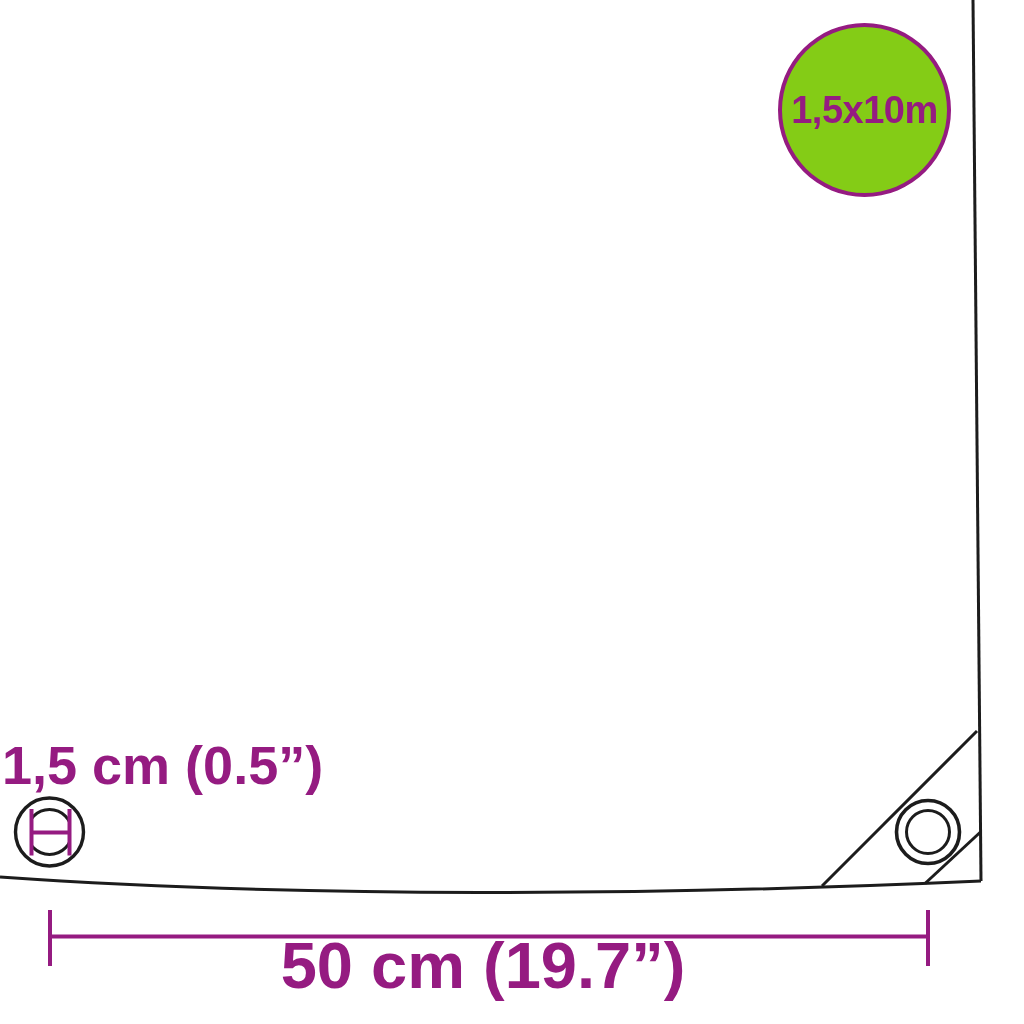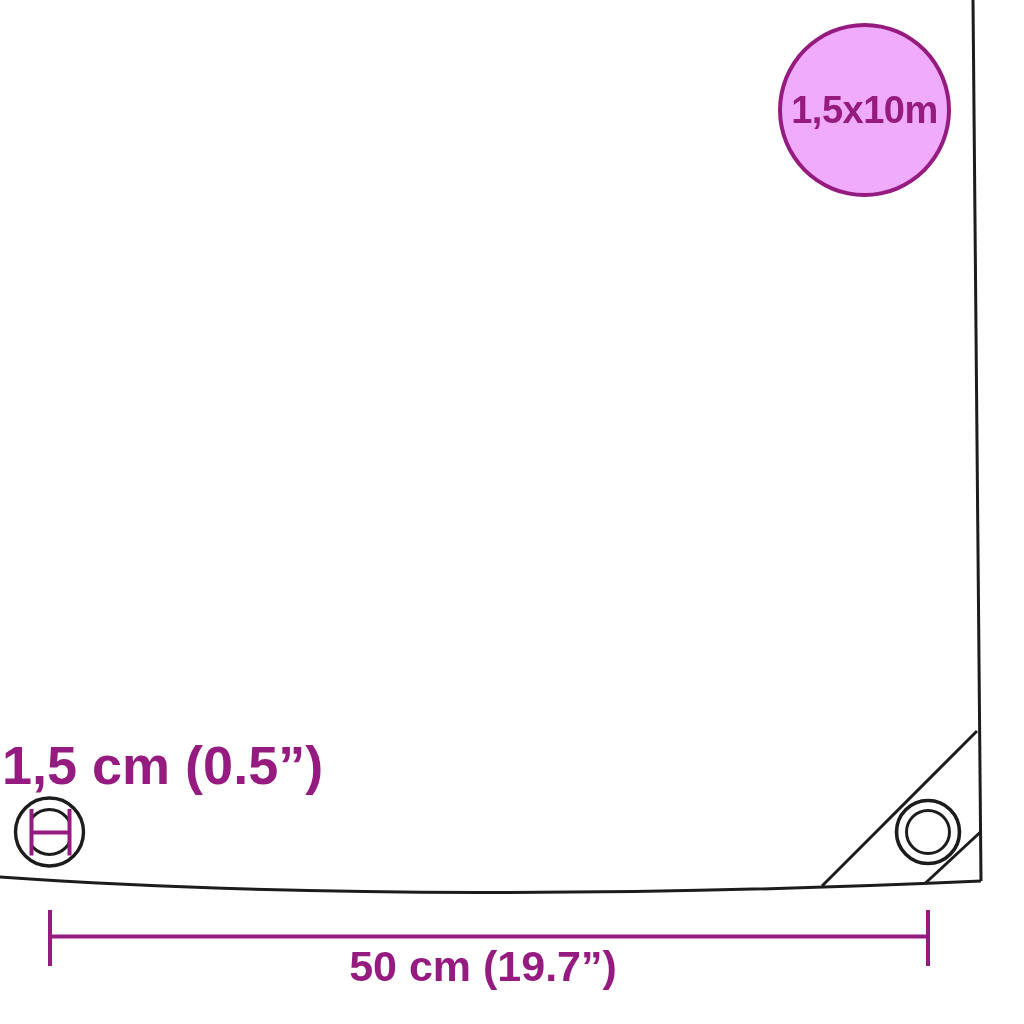--- a/index.html
+++ b/index.html
@@ -33,21 +33,21 @@
     left: 778px;
     top: 23px;
     width: 173px;
     height: 174px;
     box-sizing: border-box;
     border: 4px solid #951b81;
     border-radius: 50%;
     display: flex;
     align-items: center;
     justify-content: center;
-    background: #f0abfc;
+    background: #84cc16;
   }
   .size-badge span {
     color: #951b81;
     font-size: 38px;
     font-weight: 700;
     letter-spacing: -0.5px;
     white-space: nowrap;
   }
   .dim-label {
     position: absolute;
@@ -58,21 +58,21 @@
   .diameter-label {
     left: 2px;
     top: 734px;
     font-size: 54px;
     line-height: 62px;
   }
   .spacing-label {
     left: 0;
     top: 938px;
     width: 966px;
-    font-size: 43px;
+    font-size: 65px;
     line-height: 56px;
     text-align: center;
   }
 </style>
 </head>
 <body>
 
 <div class="stage">
 
   <svg class="art" viewBox="0 0 1024 1024" aria-hidden="true">

